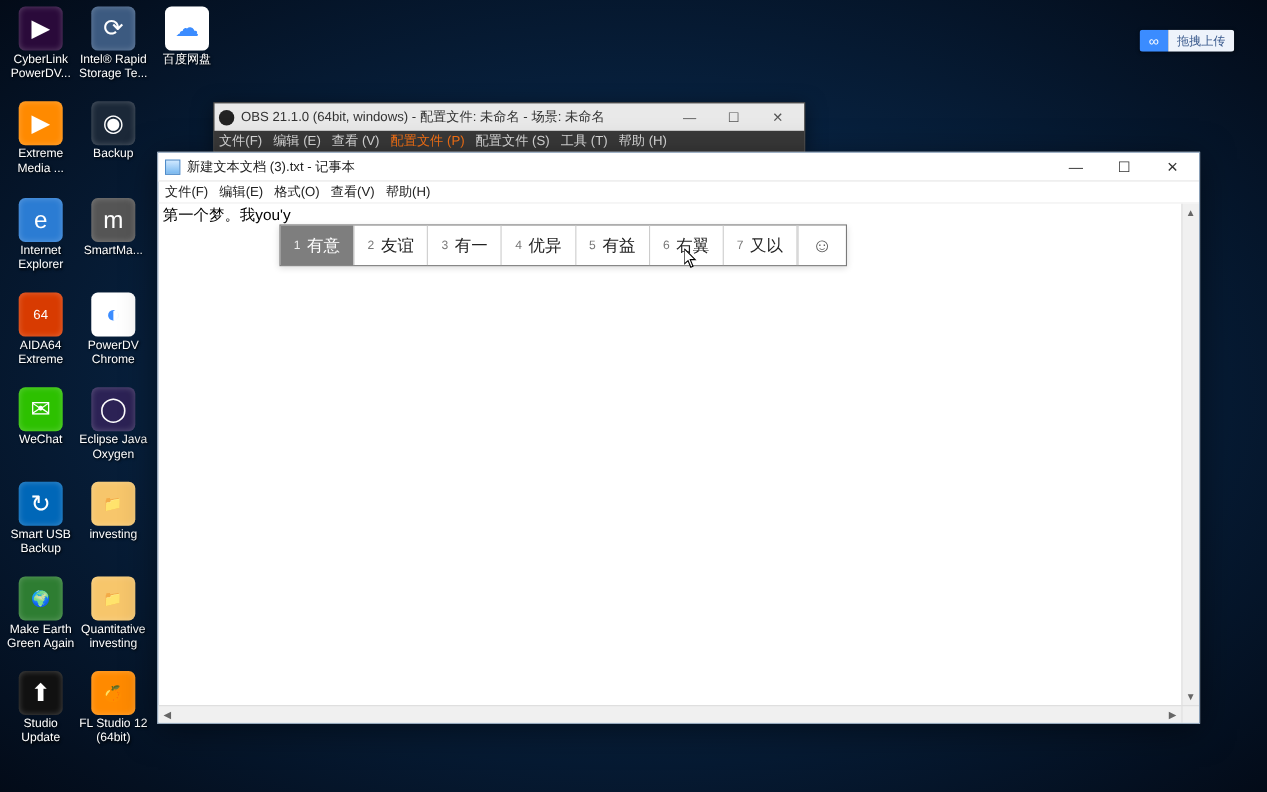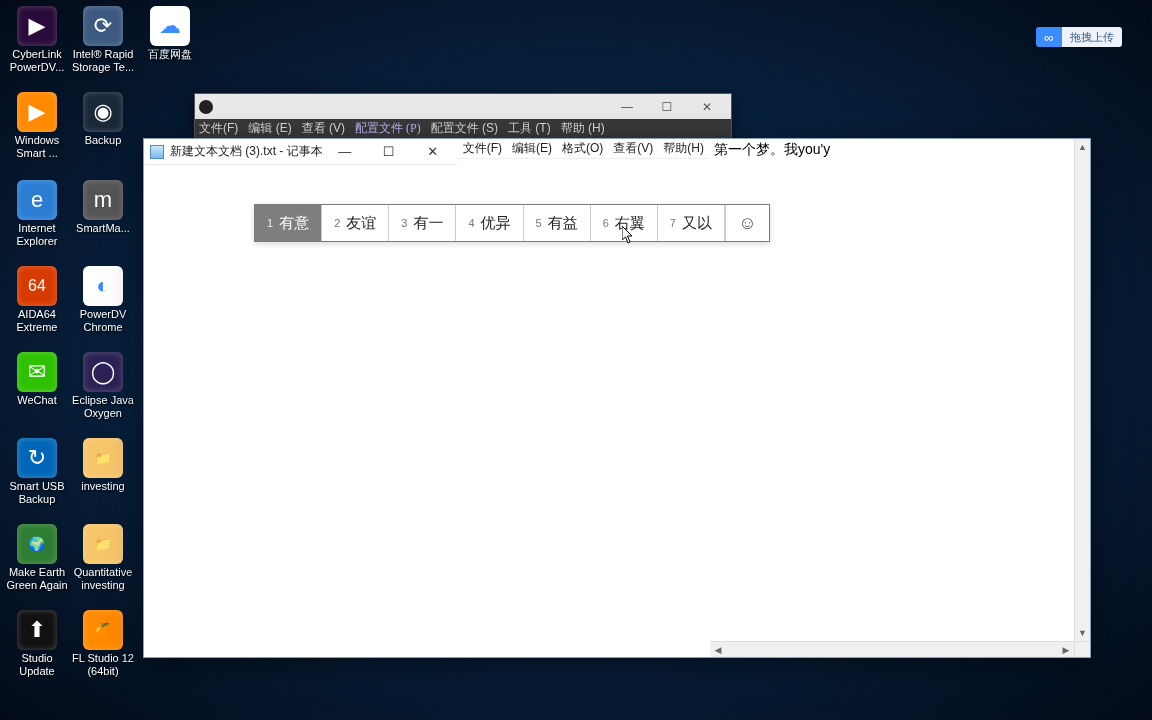--- a/index.html
+++ b/index.html
@@ -92,32 +92,32 @@
   }
   .obs .menubar {
     height: 19px;
     background: #3a3a3a;
     display: flex; align-items: center;
     padding: 0 4px;
     color: #ddd;
     font-size: 12px;
     gap: 10px;
   }
-  .obs .menubar .mi.disabled { color: #c4b5fd; font-family: Liberation Serif, serif; }
+  .obs .menubar .mi.disabled { color: #f97316; }
   .obs .menubar .mi { cursor: pointer; }
 
   
   .notepad {
     position: absolute;
     left: 143px; top: 138px;
     width: 948px; height: 520px;
     background: #fff;
     border: 1px solid #8aa0b8;
     box-shadow: 0 6px 30px rgba(0,0,0,.5);
-    display: flex; 
+    display: flex; flex-direction: column;
   }
   .np-title {
     height: 26px;
     background: #fff;
     display: flex; align-items: center;
     padding: 0 2px 0 6px;
     color: #222;
     font-size: 12px;
     border-bottom: 1px solid #e5e5e5;
   }
@@ -244,36 +244,36 @@
     <div class="dicon" style="left: 71px; top: 6px;">
       <div class="glyph" style="background: rgb(60, 90, 128); color: rgb(255, 255, 255); font-size: 22px;">⟳</div>
       <div class="lbl">Intel® Rapid Storage Te...</div>
     </div>
     <div class="dicon" style="left: 138px; top: 6px;">
       <div class="glyph" style="background: rgb(255, 255, 255); color: rgb(59, 140, 255); font-size: 22px;">☁</div>
       <div class="lbl">百度网盘</div>
     </div>
     <div class="dicon" style="left: 5px; top: 92px;">
       <div class="glyph" style="background: rgb(255, 138, 0); color: rgb(255, 255, 255); font-size: 22px;">▶</div>
-      <div class="lbl">Windows Smart ...</div>
+      <div class="lbl">Extreme Media ...</div>
     </div>
     <div class="dicon" style="left: 71px; top: 92px;">
       <div class="glyph" style="background: rgb(27, 40, 56); color: rgb(255, 255, 255); font-size: 22px;">◉</div>
       <div class="lbl">Backup</div>
     </div>
     <div class="dicon" style="left: 5px; top: 180px;">
       <div class="glyph" style="background: rgb(43, 124, 211); color: rgb(255, 255, 255); font-size: 22px;">e</div>
       <div class="lbl">Internet Explorer</div>
     </div>
     <div class="dicon" style="left: 71px; top: 180px;">
       <div class="glyph" style="background: rgb(85, 85, 85); color: rgb(255, 255, 255); font-size: 22px;">m</div>
       <div class="lbl">SmartMa...</div>
     </div>
     <div class="dicon" style="left: 5px; top: 266px;">
-      <div class="glyph" style="background: rgb(216, 59, 1); color: rgb(255, 255, 255); font-size: 16px;">64</div>
+      <div class="glyph" style="background: rgb(216, 59, 1); color: rgb(255, 255, 255); font-size: 12px;">64</div>
       <div class="lbl">AIDA64 Extreme</div>
     </div>
     <div class="dicon" style="left: 71px; top: 266px;">
       <div class="glyph" style="background: rgb(255, 255, 255); color: rgb(59, 140, 255); font-size: 22px;">◐</div>
       <div class="lbl">PowerDV Chrome</div>
     </div>
     <div class="dicon" style="left: 5px; top: 352px;">
       <div class="glyph" style="background: rgb(45, 193, 0); color: rgb(255, 255, 255); font-size: 22px;">✉</div>
       <div class="lbl">WeChat</div>
     </div>
@@ -308,20 +308,21 @@
   </div>
 
 <div class="baidu-pill">
   <div class="bp-icon">∞</div>
   <div class="bp-txt">拖拽上传</div>
 </div>
 
 <div class="obs">
   <div class="titlebar">
     <span class="obs-logo"></span>
+    <span>OBS 21.1.0 (64bit, windows) - 配置文件: 未命名 - 场景: 未命名</span>
     <span class="spacer"></span>
     <span class="wbtn">—</span>
     <span class="wbtn">☐</span>
     <span class="wbtn">✕</span>
   </div>
   <div class="menubar" id="obs-menu">
       <span class="mi">文件(F)</span>
       <span class="mi">编辑 (E)</span>
       <span class="mi">查看 (V)</span>
       <span class="mi disabled">配置文件 (P)</span>

